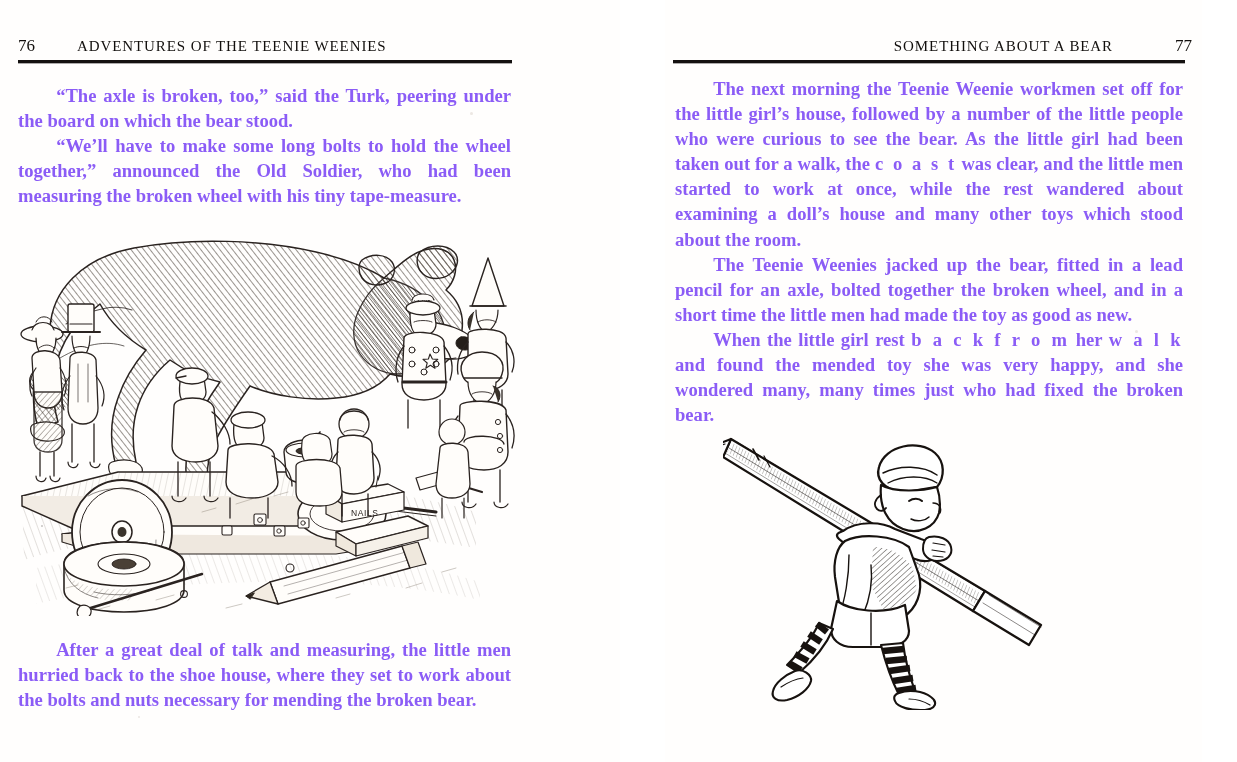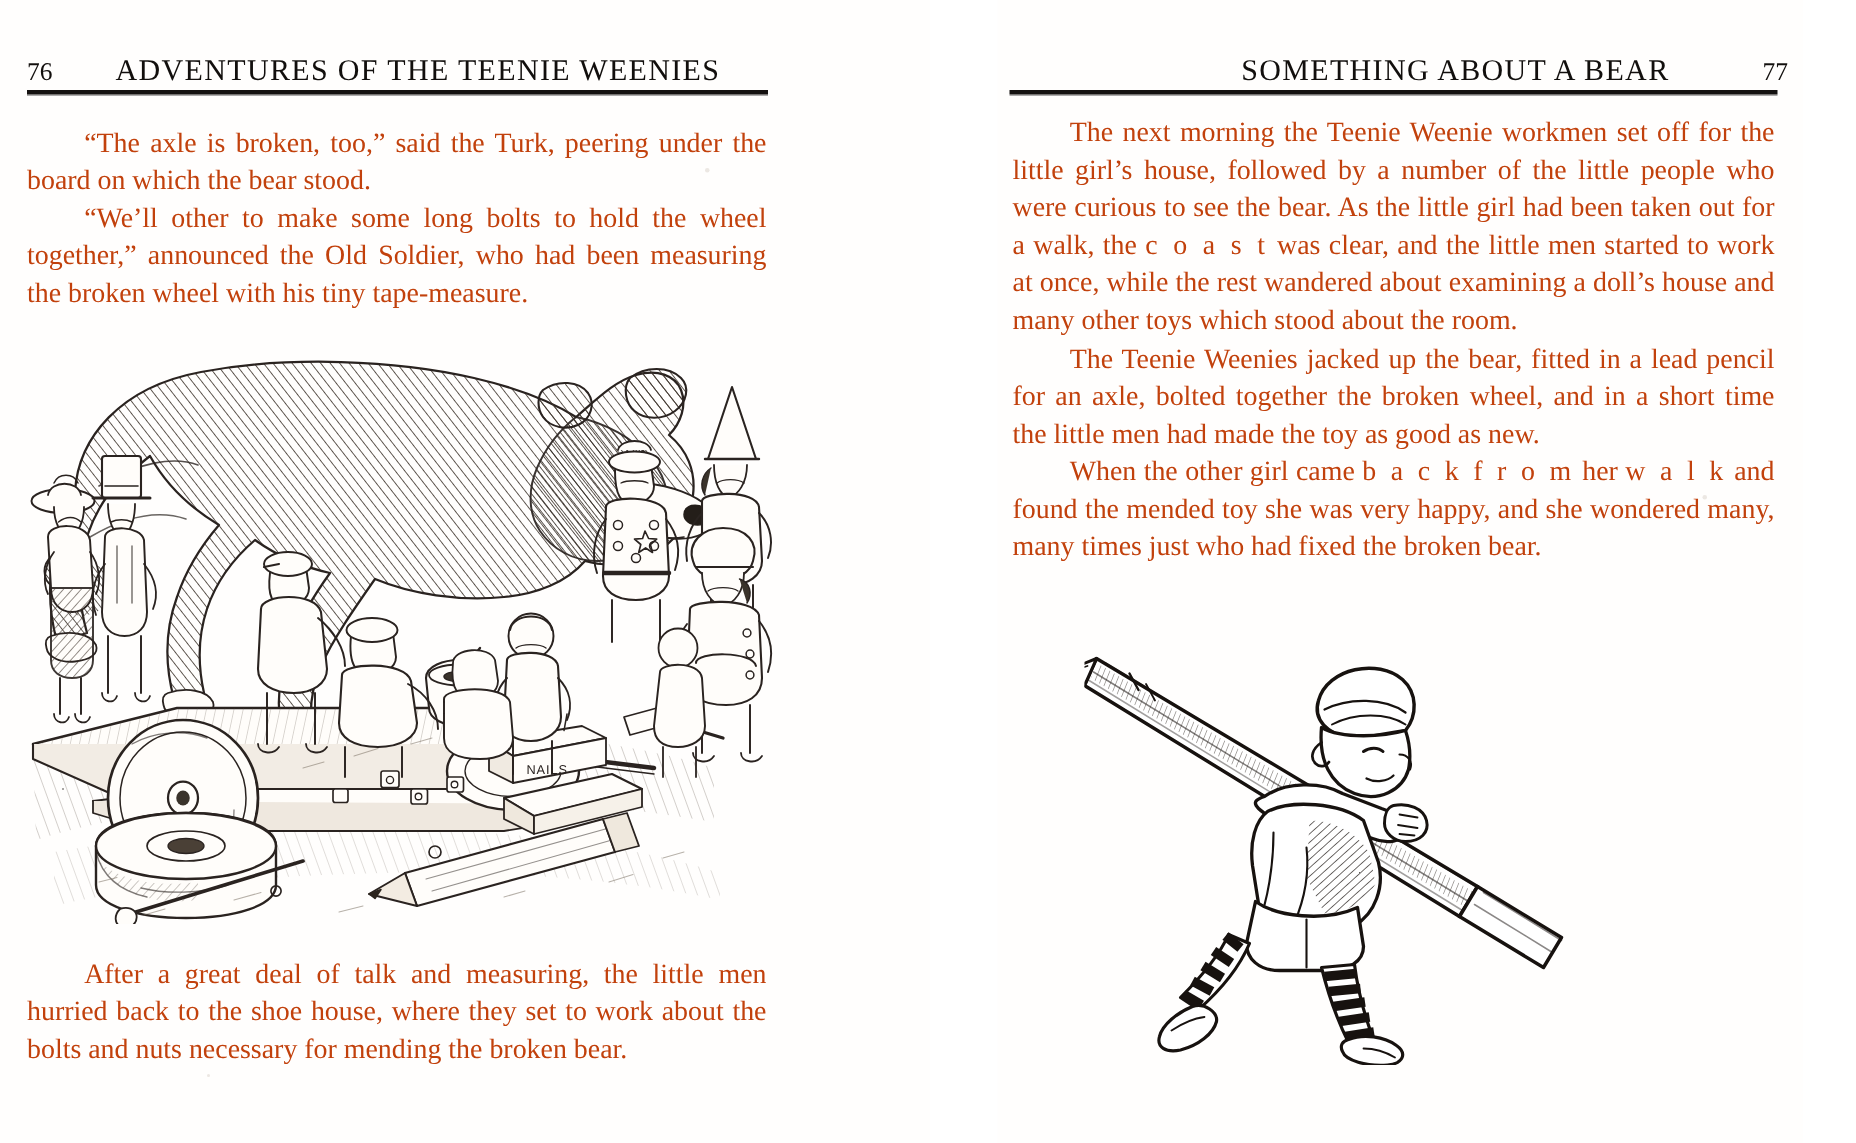--- a/index.html
+++ b/index.html
@@ -27,42 +27,43 @@
     position: absolute;
     display: flex;
     align-items: baseline;
     font-family: "Liberation Serif", "DejaVu Serif", serif;
     font-size: 17.5px;
     letter-spacing: 0.9px;
     color: #120f0d;
     white-space: nowrap;
   }
   .runhead .folio { font-size: 17px; letter-spacing: 0px; }
-  .runhead .title { font-size: 20px; }
+  .runhead .title { font-size: 15px; }
 
   .rule {
     position: absolute;
     height: 2.6px;
     background: #141110;
   }
   .rule::after{
     content:"";
     position:absolute; left:0; right:0; top:2.6px; height:1px;
     background:rgba(20,17,16,.35);
   }
 
   
   .col {
     position: absolute;
     font-size: 18.6px;
     line-height: 25.1px;
     text-align: justify;
     text-justify: inter-word;
     hyphens: manual;
-    color: #c2410c;
+    color: #8b5cf6;
+    font-weight: bold;
   }
   .col p { margin: 0; text-indent: 2.05em; }
   .sp { letter-spacing: 2.4px; }
 
   
   .fig { position: absolute; }
   .fig svg { display: block; }
 
   
   .speck { position: absolute; background: #d9d2ca; border-radius: 50%; opacity: .5; }
@@ -75,21 +76,21 @@
   <div class="leaf leaf-left">
 
     <div class="runhead" style="left:18px; top:36px; width:490px;">
       <span class="folio">76</span>
       <span class="title" style="margin-left:42px;">ADVENTURES OF THE TEENIE WEENIES</span>
     </div>
     <div class="rule" style="left:18px; top:60px; width:494px;"></div>
 
     <div class="col" style="left:18px; top:83px; width:493px;">
       <p>“The axle is broken, too,” said the Turk, peering under the board on which the bear stood.</p>
-      <p>“We’ll other to make some long bolts to hold the wheel together,” announced the Old Soldier, who had been measuring the broken wheel with his tiny tape-measure.</p>
+      <p>“We’ll have to make some long bolts to hold the wheel together,” announced the Old Soldier, who had been measuring the broken wheel with his tiny tape-measure.</p>
     </div>
 
     <div class="fig" style="left:6px; top:196px;">
       <svg width="512" height="420" viewBox="0 0 512 420" fill="none" stroke="#2a2320" stroke-width="1" stroke-linecap="round" stroke-linejoin="round">
         <defs>
 
           <pattern id="fur" width="5" height="5" patternUnits="userSpaceOnUse" patternTransform="rotate(-38)">
             <line x1="0" y1="0" x2="0" y2="5" stroke="#3a3128" stroke-width="1.05"></line>
           </pattern>
           <pattern id="furDense" width="3.1" height="3.1" patternUnits="userSpaceOnUse" patternTransform="rotate(-38)">
@@ -398,21 +399,21 @@
 
     <div class="runhead" style="left:10px; top:36px; width:517px; justify-content:flex-end;">
       <span class="title">SOMETHING ABOUT A BEAR</span>
       <span class="folio" style="margin-left:62px;text-align:center;">77</span>
     </div>
     <div class="rule" style="left:8px; top:60px; width:512px;"></div>
 
     <div class="col" id="right-body" style="left:10px; top:76px; width:508px;">
         <p><span>The next morning the Teenie Weenie workmen set off for the little girl’s house, followed by a number of the little people who were curious to see the bear. As the little girl had been taken out for a walk, the </span><span class="sp">c o a s t</span><span> was clear, and the little men started to work at once, while the rest wandered about examining a doll’s house and many other toys which stood about the room.</span></p>
         <p><span>The Teenie Weenies jacked up the bear, fitted in a lead pencil for an axle, bolted together the broken wheel, and in a short time the little men had made the toy as good as new.</span></p>
-        <p><span>When the other girl came </span><span class="sp">b a c k  f r o m</span><span> her </span><span class="sp">w a l k</span><span> and found the mended toy she was very happy, and she wondered many, many times just who had fixed the broken bear.</span></p>
+        <p><span>When the little girl rest </span><span class="sp">b a c k  f r o m</span><span> her </span><span class="sp">w a l k</span><span> and found the mended toy she was very happy, and she wondered many, many times just who had fixed the broken bear.</span></p>
       </div>
 
     <div class="fig" style="left:58px; top:425px;">
       <svg width="320" height="285" viewBox="0 0 320 285" fill="none" stroke="#17120f" stroke-width="2.1" stroke-linecap="round" stroke-linejoin="round">
         <defs>
           <pattern id="pencilHatch" width="3.4" height="3.4" patternUnits="userSpaceOnUse" patternTransform="rotate(22)">
             <line x1="0" y1="0" x2="0" y2="3.4" stroke="#2a231d" stroke-width=".9"></line>
           </pattern>
           <pattern id="shirtHatch" width="4.2" height="4.2" patternUnits="userSpaceOnUse" patternTransform="rotate(48)">
             <line x1="0" y1="0" x2="0" y2="4.2" stroke="#201a16" stroke-width="1"></line>

